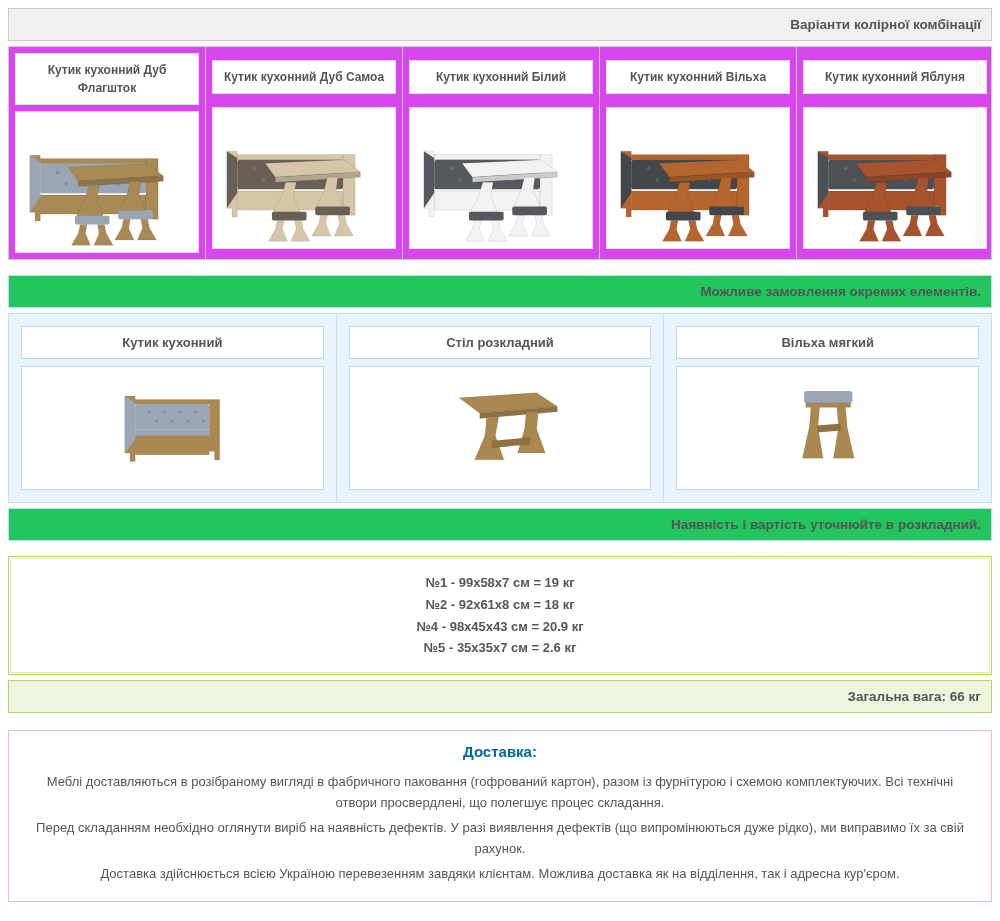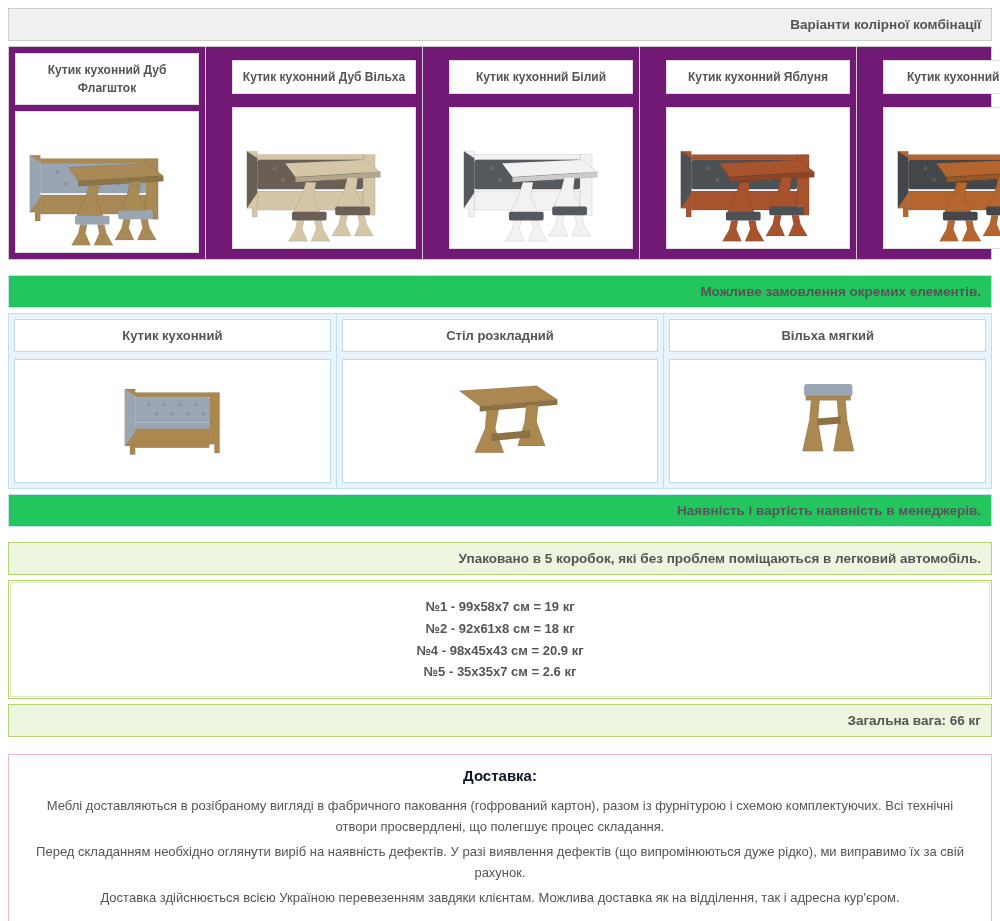--- a/index.html
+++ b/index.html
@@ -22,22 +22,21 @@
     font-size: 13.5px;
     color: #555;
     padding: 8px 10px;
   }
 
   
   .variants-table {
     margin-top: 5px;
     border: 1px solid #ccc;
     display: flex;
-    background: #701a75;
-    gap: 20px;
+    background: #d946ef;
   }
   .variant-cell {
     flex: 1 1 0;
     border-right: 1px solid #ccc;
     padding: 6px;
     display: flex;
     flex-direction: column;
   }
   .variant-cell:last-child { border-right: none; }
   .variant-title-wrap {
@@ -72,21 +71,21 @@
   .blue-bar  { background: #22c55e; border-color: #c3ddf1; }
   .blue-panel {
     margin-top: 5px;
     background: #e9f3fc;
     border: 1px solid #c3ddf1;
     display: flex;
   }
   .blue-col {
     flex: 1 1 0;
     border-right: 1px solid #c3ddf1;
-    padding: 5px;
+    padding: 12px;
   }
   .blue-col:last-child { border-right: none; }
   .blue-title {
     background: #fff;
     border: 1px solid #bdd9ee;
     text-align: center;
     font-weight: bold;
     font-size: 13px;
     color: #555;
     padding: 8px 4px;
@@ -131,21 +130,21 @@
     background: #fff;
     padding: 7px 14px 13px;
     text-align: center;
     font-size: 13px;
     color: #555;
     line-height: 1.6;
   }
   .delivery-title {
     font-weight: bold;
     font-size: 15px;
-    color: #0f172a;
+    color: #0369a1;
     margin: 2px 0 8px;
   }
   .delivery p { margin: 4px; }
 
   
   .wood-part { stroke: rgba(0,0,0,0.18); stroke-width: 0.6; }
   .darker { filter: brightness(0.84); }
 </style>
 </head>
 <body>
@@ -196,21 +195,21 @@
           <g fill="#99a5b3">
             <rect x="68" y="114" width="40" height="10" rx="2"></rect>
             <rect x="118" y="108" width="40" height="10" rx="2"></rect>
           </g>
         </svg>
       </div>
     </div>
 
     <div class="variant-cell">
       <div class="variant-title-wrap">
-        <div class="variant-title">Кутик кухонний Дуб Вільха</div>
+        <div class="variant-title">Кутик кухонний Дуб Самоа</div>
       </div>
       <div class="variant-img">
         <svg viewBox="0 0 210 150">
           <g class="wood-part" fill="#d5c6a8">
             <polygon points="16,44 28,44 28,120 22,120 22,110 16,110"></polygon>
             <rect x="28" y="90" width="122" height="22"></rect>
             <polygon points="150,48 164,48 164,118 156,118 156,108 150,108"></polygon>
             <rect x="28" y="48" width="122" height="6"></rect>
           </g>
           <g fill="#6a5f55">
@@ -288,20 +287,66 @@
           <g fill="#55595d">
             <rect x="68" y="114" width="40" height="10" rx="2"></rect>
             <rect x="118" y="108" width="40" height="10" rx="2"></rect>
           </g>
         </svg>
       </div>
     </div>
 
     <div class="variant-cell">
       <div class="variant-title-wrap">
+        <div class="variant-title">Кутик кухонний Вільха</div>
+      </div>
+      <div class="variant-img">
+        <svg viewBox="0 0 210 150">
+          <g class="wood-part" fill="#b5662e">
+            <polygon points="16,44 28,44 28,120 22,120 22,110 16,110"></polygon>
+            <rect x="28" y="90" width="122" height="22"></rect>
+            <polygon points="150,48 164,48 164,118 156,118 156,108 150,108"></polygon>
+            <rect x="28" y="48" width="122" height="6"></rect>
+          </g>
+          <g fill="#43464a">
+            <polygon points="28,52 16,44 16,110 28,92"></polygon>
+            <rect x="28" y="54" width="122" height="34" rx="3"></rect>
+            <g fill="#ffffff" fill-opacity="0.12">
+              <circle cx="48" cy="64" r="2.2"></circle>
+                <circle cx="68" cy="64" r="2.2"></circle>
+                <circle cx="88" cy="64" r="2.2"></circle>
+                <circle cx="108" cy="64" r="2.2"></circle>
+                <circle cx="128" cy="64" r="2.2"></circle>
+              <circle cx="58" cy="77" r="2.2"></circle>
+                <circle cx="78" cy="77" r="2.2"></circle>
+                <circle cx="98" cy="77" r="2.2"></circle>
+                <circle cx="118" cy="77" r="2.2"></circle>
+                <circle cx="138" cy="77" r="2.2"></circle>
+            </g>
+          </g>
+          <g class="wood-part" fill="#b5662e">
+            <polygon points="60,58 152,54 170,68 72,74"></polygon>
+            <polygon class="darker" points="72,74 170,68 170,74 72,80"></polygon>
+            <polygon points="84,80 96,80 93,96 102,118 68,118 79,96"></polygon>
+            <polygon points="132,74 144,74 142,90 152,112 118,112 128,90"></polygon>
+            <polygon points="74,124 82,124 80,134 86,148 64,148 72,134"></polygon>
+            <polygon points="94,124 102,124 104,134 112,148 90,148 96,134"></polygon>
+            <polygon points="124,118 132,118 130,128 136,142 114,142 122,128"></polygon>
+            <polygon points="144,118 152,118 154,128 162,142 140,142 146,128"></polygon>
+          </g>
+          <g fill="#43464a">
+            <rect x="68" y="114" width="40" height="10" rx="2"></rect>
+            <rect x="118" y="108" width="40" height="10" rx="2"></rect>
+          </g>
+        </svg>
+      </div>
+    </div>
+
+    <div class="variant-cell">
+      <div class="variant-title-wrap">
         <div class="variant-title">Кутик кухонний Яблуня</div>
       </div>
       <div class="variant-img">
         <svg viewBox="0 0 210 150">
           <g class="wood-part" fill="#a7532d">
             <polygon points="16,44 28,44 28,120 22,120 22,110 16,110"></polygon>
             <rect x="28" y="90" width="122" height="22"></rect>
             <polygon points="150,48 164,48 164,118 156,118 156,108 150,108"></polygon>
             <rect x="28" y="48" width="122" height="6"></rect>
           </g>
@@ -332,66 +377,20 @@
             <polygon points="144,118 152,118 154,128 162,142 140,142 146,128"></polygon>
           </g>
           <g fill="#4c5156">
             <rect x="68" y="114" width="40" height="10" rx="2"></rect>
             <rect x="118" y="108" width="40" height="10" rx="2"></rect>
           </g>
         </svg>
       </div>
     </div>
 
-    <div class="variant-cell">
-      <div class="variant-title-wrap">
-        <div class="variant-title">Кутик кухонний Вільха</div>
-      </div>
-      <div class="variant-img">
-        <svg viewBox="0 0 210 150">
-          <g class="wood-part" fill="#b5662e">
-            <polygon points="16,44 28,44 28,120 22,120 22,110 16,110"></polygon>
-            <rect x="28" y="90" width="122" height="22"></rect>
-            <polygon points="150,48 164,48 164,118 156,118 156,108 150,108"></polygon>
-            <rect x="28" y="48" width="122" height="6"></rect>
-          </g>
-          <g fill="#43464a">
-            <polygon points="28,52 16,44 16,110 28,92"></polygon>
-            <rect x="28" y="54" width="122" height="34" rx="3"></rect>
-            <g fill="#ffffff" fill-opacity="0.12">
-              <circle cx="48" cy="64" r="2.2"></circle>
-                <circle cx="68" cy="64" r="2.2"></circle>
-                <circle cx="88" cy="64" r="2.2"></circle>
-                <circle cx="108" cy="64" r="2.2"></circle>
-                <circle cx="128" cy="64" r="2.2"></circle>
-              <circle cx="58" cy="77" r="2.2"></circle>
-                <circle cx="78" cy="77" r="2.2"></circle>
-                <circle cx="98" cy="77" r="2.2"></circle>
-                <circle cx="118" cy="77" r="2.2"></circle>
-                <circle cx="138" cy="77" r="2.2"></circle>
-            </g>
-          </g>
-          <g class="wood-part" fill="#b5662e">
-            <polygon points="60,58 152,54 170,68 72,74"></polygon>
-            <polygon class="darker" points="72,74 170,68 170,74 72,80"></polygon>
-            <polygon points="84,80 96,80 93,96 102,118 68,118 79,96"></polygon>
-            <polygon points="132,74 144,74 142,90 152,112 118,112 128,90"></polygon>
-            <polygon points="74,124 82,124 80,134 86,148 64,148 72,134"></polygon>
-            <polygon points="94,124 102,124 104,134 112,148 90,148 96,134"></polygon>
-            <polygon points="124,118 132,118 130,128 136,142 114,142 122,128"></polygon>
-            <polygon points="144,118 152,118 154,128 162,142 140,142 146,128"></polygon>
-          </g>
-          <g fill="#43464a">
-            <rect x="68" y="114" width="40" height="10" rx="2"></rect>
-            <rect x="118" y="108" width="40" height="10" rx="2"></rect>
-          </g>
-        </svg>
-      </div>
-    </div>
-
   </div>
 </div>
 
 <div class="section">
   <div class="bar blue-bar">Можливе замовлення окремих елементів.</div>
 
   <div class="blue-panel">
 
     <div class="blue-col">
       <div class="blue-title">Кутик кухонний</div>
@@ -449,25 +448,24 @@
             <polygon points="36,41 46,41 44,64 50,100 26,100 34,64"></polygon>
             <polygon points="66,41 76,41 78,64 86,100 62,100 68,64"></polygon>
             <polygon class="darker" points="44,62 70,60 70,68 44,70"></polygon>
           </g>
         </svg>
       </div>
     </div>
 
   </div>
 
-  <div class="bar blue-bar blue-footer">Наявність і вартість наявність в менеджерів.</div>
+  <div class="bar blue-bar blue-footer">Наявність і вартість уточнюйте в розкладний.</div>
 </div>
 
 <div class="section">
-  <div class="bar green-bar">Упаковано в 5 коробок, які без проблем поміщаються в легковий автомобіль.</div>
 
   <div class="green-content">
     <div class="green-content-inner">
       <p class="box-line">№1 - 99х58х7 см = 19 кг</p>
       <p class="box-line">№2 - 92х61х8 см = 18 кг</p>
       <p class="box-line">№4 - 98х45х43 см = 20.9 кг</p>
       <p class="box-line">№5 - 35х35х7 см = 2.6 кг</p>
     </div>
   </div>
 

